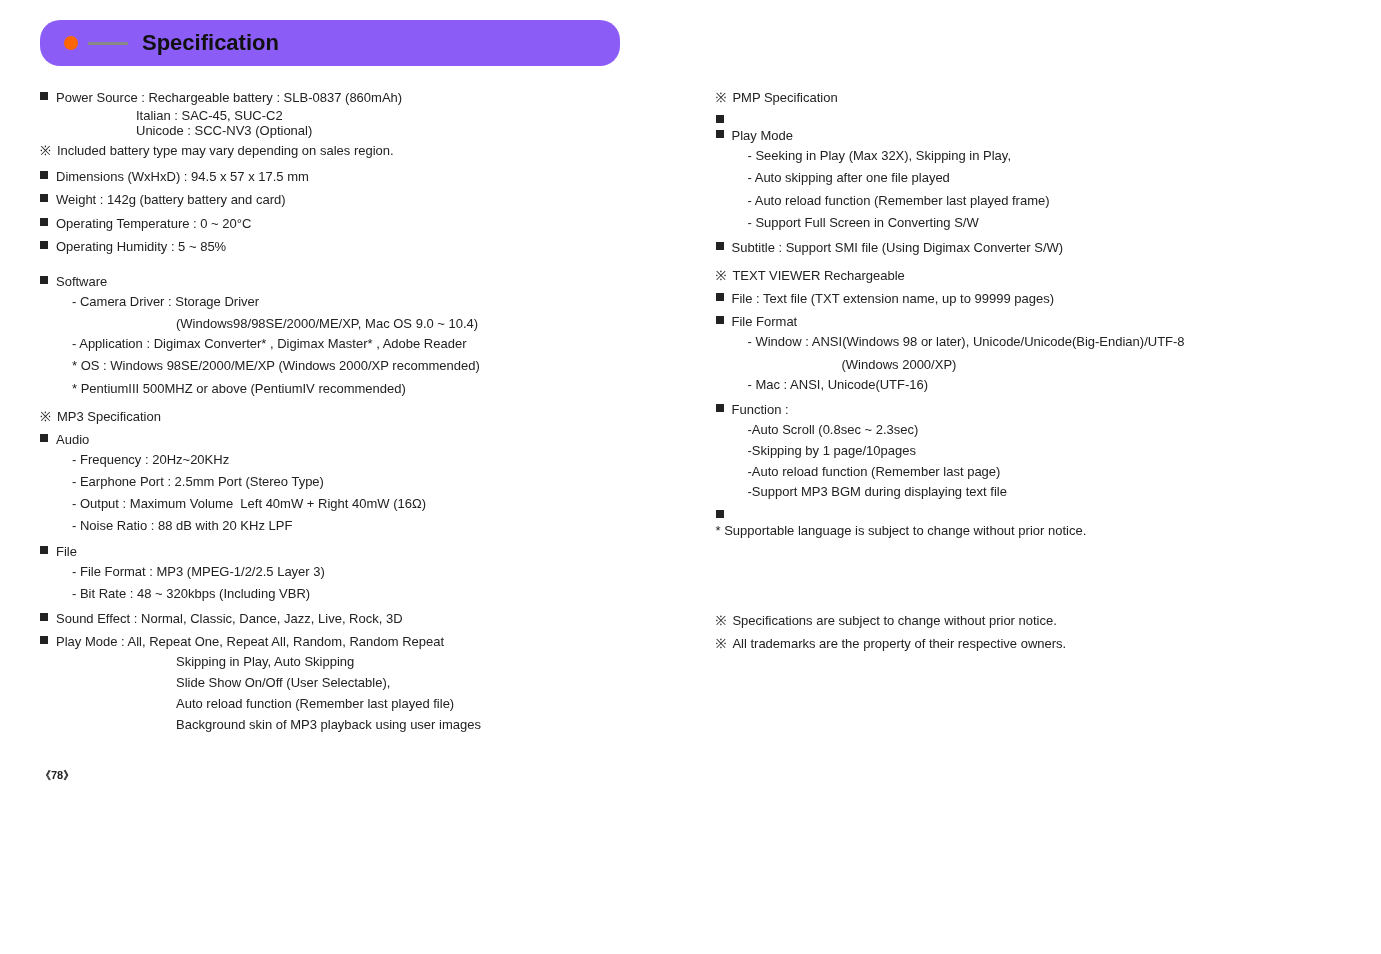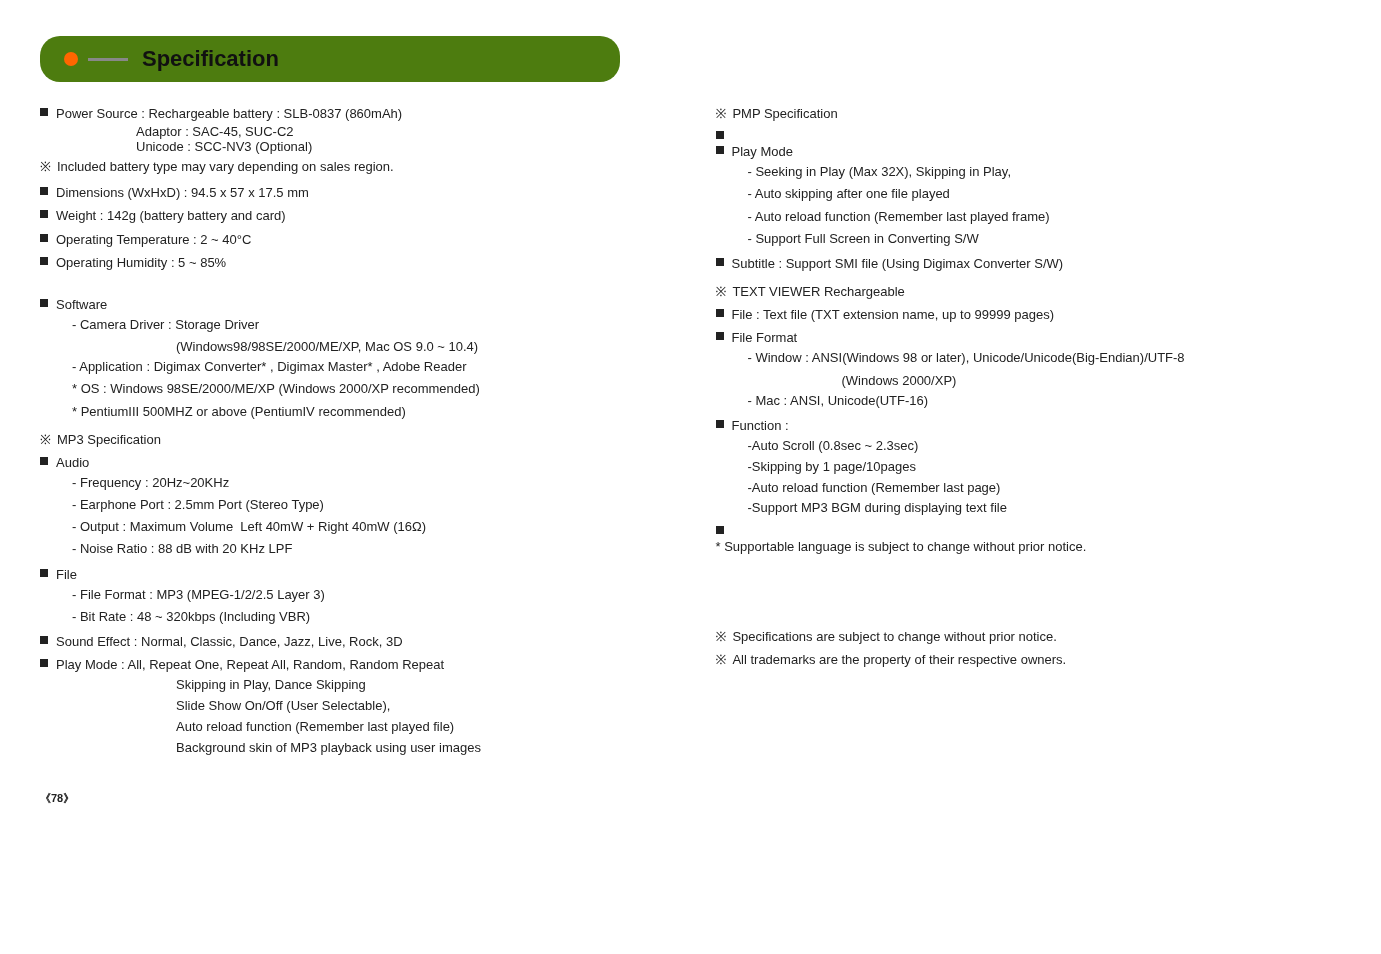--- a/index.html
+++ b/index.html
@@ -14,26 +14,25 @@
     }
     .page-container {
       display: flex;
       flex-direction: column;
       width: 100%;
     }
     
     .header-box {
       display: flex;
       align-items: center;
-      background: #4d7c0f;
+      background: #8b5cf6;
       border-radius: 20px;
       padding: 10px 24px;
       margin-bottom: 22px;
       width: 580px;
-      margin-top: 16px;
     }
     .header-dot {
       width: 14px;
       height: 14px;
       border-radius: 50%;
       background: #ff6600;
       margin-right: 10px;
       flex-shrink: 0;
     }
     .header-line {
@@ -119,21 +118,21 @@
   </div>
 
   <div class="columns">
 
     <div class="col-left">
 
       <div class="section bullet-item">
         <div class="bullet-square"></div>
         <div>
           <span class="item-text">Power Source : Rechargeable battery : SLB-0837 (860mAh)</span>
-          <div class="indent3">Adaptor : SAC-45, SUC-C2</div>
+          <div class="indent3">Italian : SAC-45, SUC-C2</div>
           <div class="indent3">Unicode : SCC-NV3 (Optional)</div>
         </div>
       </div>
 
       <div class="section note-item">
         <span class="ref-mark">※</span>
         <span class="item-text">Included battery type may vary depending on sales region.</span>
       </div>
 
       <div class="section bullet-item" style="margin-top:6px;">
@@ -141,29 +140,29 @@
         <span class="item-text">Dimensions (WxHxD) : 94.5 x 57 x 17.5 mm</span>
       </div>
 
       <div class="section bullet-item">
         <div class="bullet-square"></div>
         <span class="item-text">Weight : 142g (battery battery and card)</span>
       </div>
 
       <div class="section bullet-item">
         <div class="bullet-square"></div>
-        <span class="item-text">Operating Temperature : 2 ~ 40°C</span>
+        <span class="item-text">Operating Temperature : 0 ~ 20°C</span>
       </div>
 
       <div class="section bullet-item">
         <div class="bullet-square"></div>
         <span class="item-text">Operating Humidity : 5 ~ 85%</span>
       </div>
 
-      <div class="section bullet-item" style="margin-top:22px;">
+      <div class="section bullet-item" style="margin-top:15px;">
         <div class="bullet-square"></div>
         <div>
           <span class="item-text">Software</span>
           <div class="sub-item">- Camera Driver : Storage Driver</div>
           <div style="padding-left: 120px; line-height:1.55;">(Windows98/98SE/2000/ME/XP, Mac OS 9.0 ~ 10.4)</div>
           <div class="sub-item">- Application : Digimax Converter* , Digimax Master* , Adobe Reader</div>
           <div class="sub-item">* OS : Windows 98SE/2000/ME/XP (Windows 2000/XP recommended)</div>
           <div class="sub-item">* PentiumIII 500MHZ or above (PentiumIV recommended)</div>
         </div>
       </div>
@@ -195,21 +194,21 @@
 
       <div class="section bullet-item">
         <div class="bullet-square"></div>
         <span class="item-text">Sound Effect : Normal, Classic, Dance, Jazz, Live, Rock, 3D</span>
       </div>
 
       <div class="section bullet-item">
         <div class="bullet-square"></div>
         <div>
           <span class="item-text">Play Mode : All, Repeat One, Repeat All, Random, Random Repeat</span>
-          <div style="padding-left: 120px; line-height:1.6;">Skipping in Play, Dance Skipping</div>
+          <div style="padding-left: 120px; line-height:1.6;">Skipping in Play, Auto Skipping</div>
           <div style="padding-left: 120px; line-height:1.6;">Slide Show On/Off (User Selectable),</div>
           <div style="padding-left: 120px; line-height:1.6;">Auto reload function (Remember last played file)</div>
           <div style="padding-left: 120px; line-height:1.6;">Background skin of MP3 playback using user images</div>
         </div>
       </div>
 
     </div>
 
     <div class="col-right">
 

